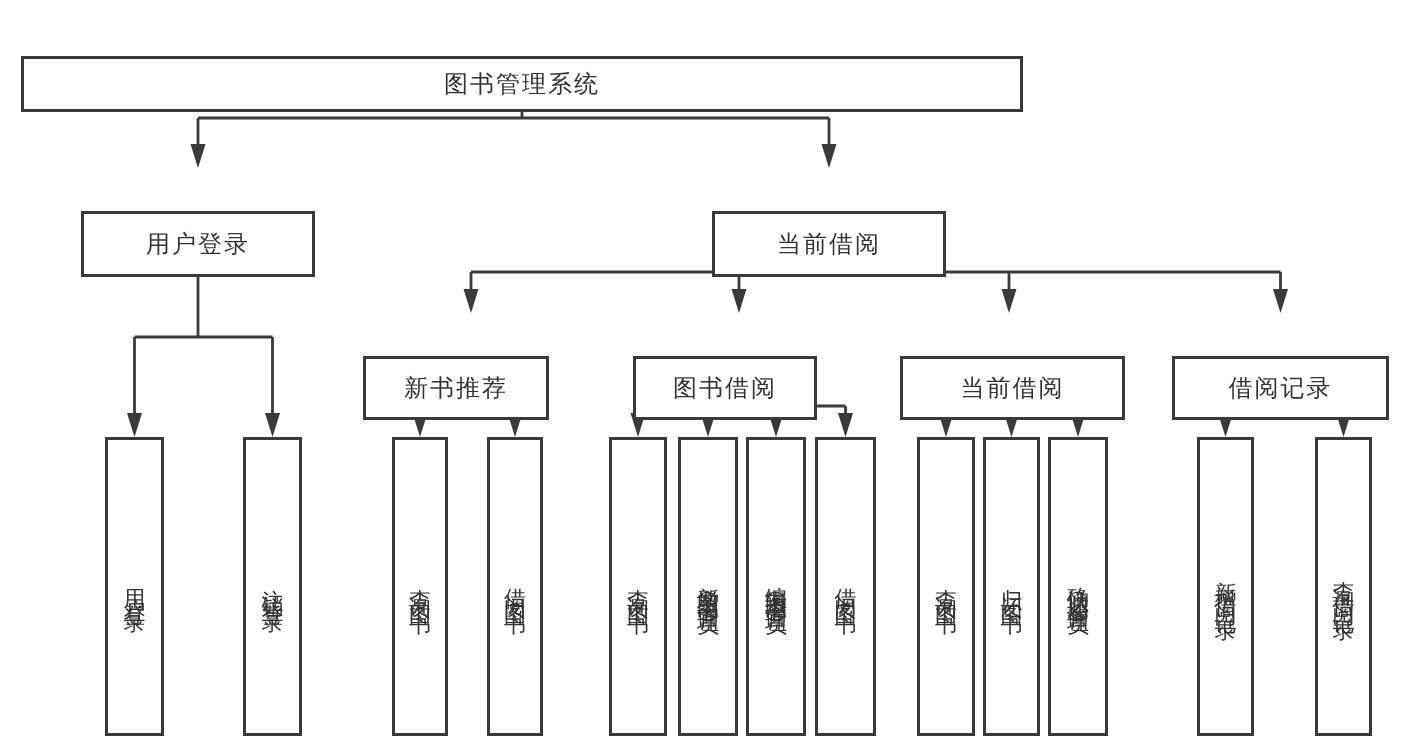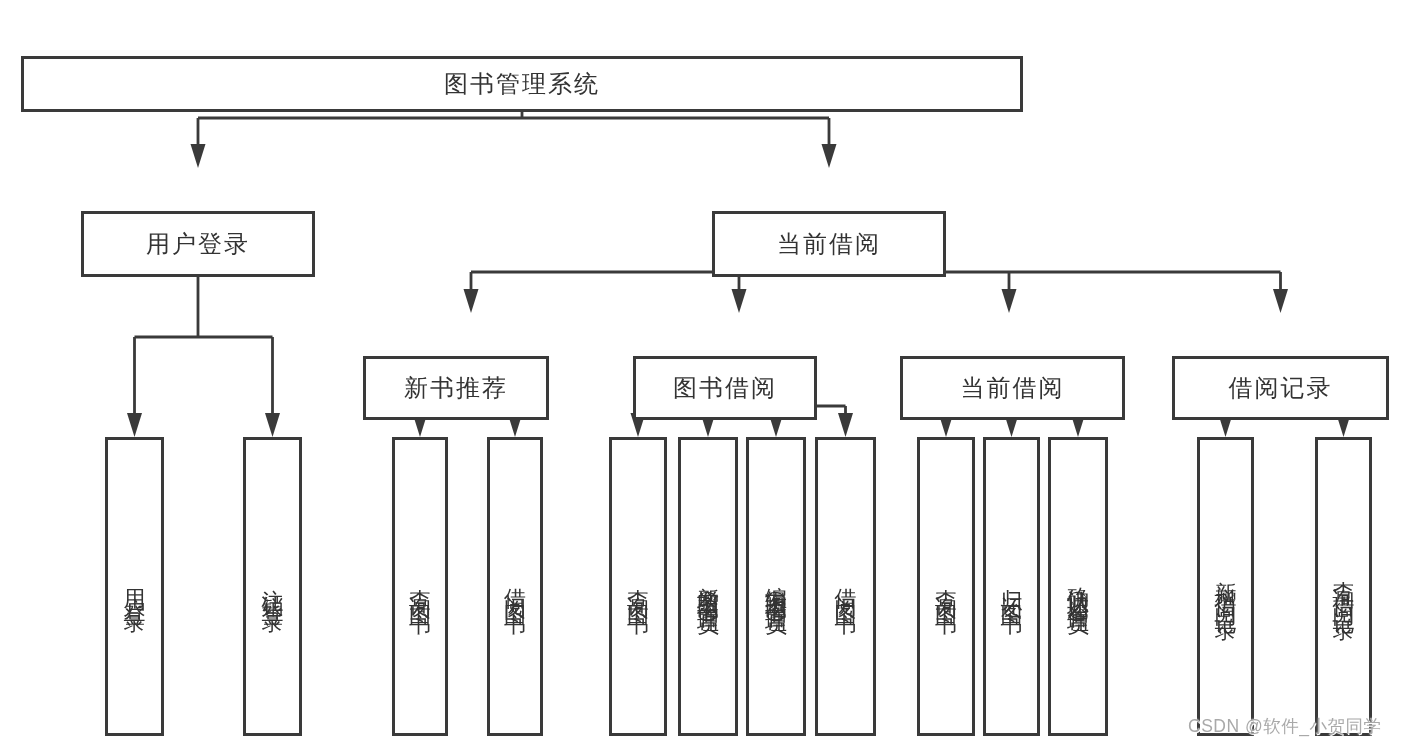--- a/index.html
+++ b/index.html
@@ -165,15 +165,14 @@
     <span>确认归还（管理员）</span>
   </div>
 
   <div class="vleaf" style="left:1197px;width:57px">
     <span>新增借阅记录</span>
   </div>
   <div class="vleaf" style="left:1315px;width:57px">
     <span>查询借阅记录</span>
   </div>
 
-  <div id="watermark">CSDN @软件_小贺同学</div>
 
 </div>
 
 </body></html>

